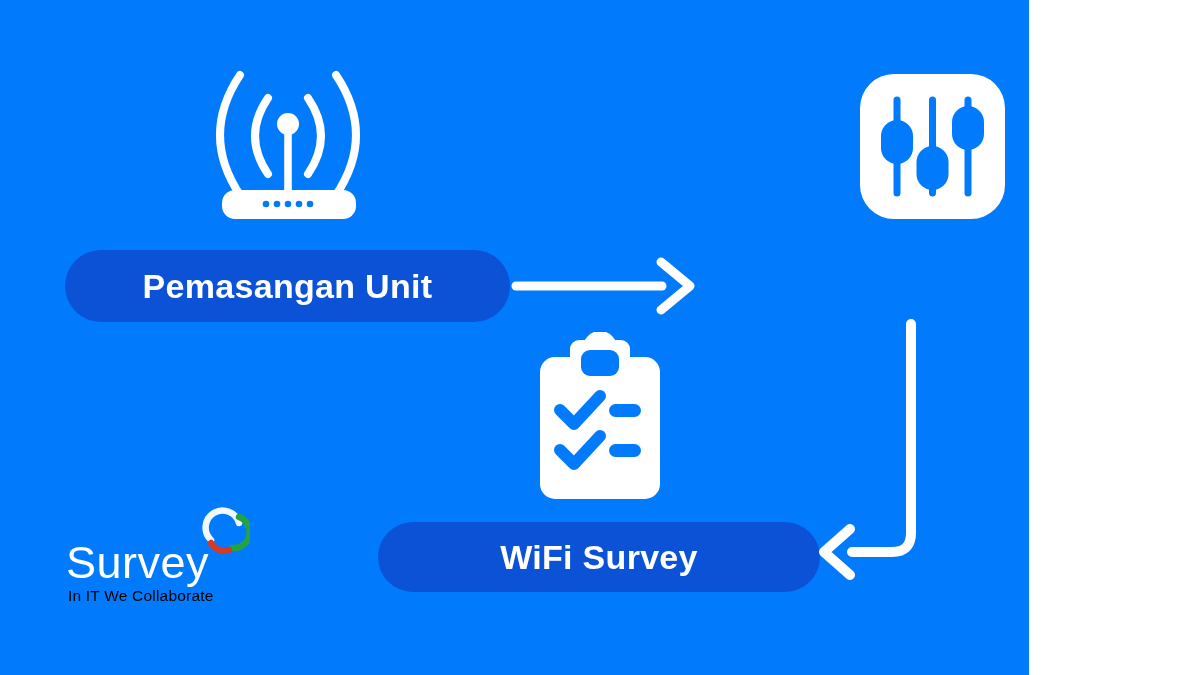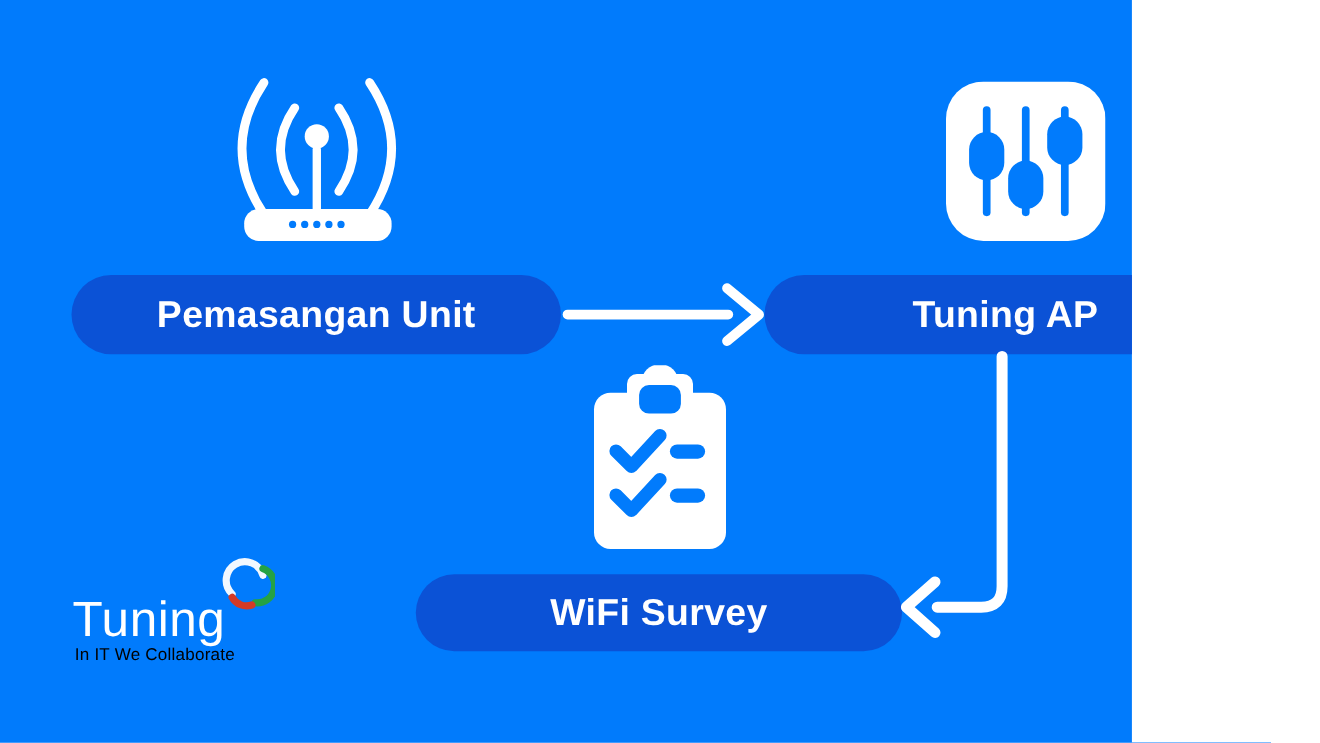--- a/index.html
+++ b/index.html
@@ -91,39 +91,36 @@
     </g>
     <g style="fill:var(--background)">
       <rect x="74" y="72" width="32" height="13" rx="6.5"></rect>
       <rect x="74" y="112" width="32" height="13" rx="6.5"></rect>
     </g>
   </svg>
 
   <div class="pill pill-1">
     <span>Pemasangan Unit</span>
   </div>
-  <div class="pill pill-2">
-    <span>Tuning AP</span>
-  </div>
   <div class="pill pill-3">
     <span>WiFi Survey</span>
   </div>
 
   <svg class="abs overlay" width="1200" height="675" viewBox="0 0 1200 675">
     <g style="stroke:var(--icon_white)" fill="none" stroke-linecap="round" stroke-linejoin="round">
       <path d="M 516 286 H 662" stroke-width="9"></path>
       <path d="M 661 262 L 690 286 L 661 310" stroke-width="9"></path>
     </g>
     <g style="stroke:var(--icon_white)" fill="none" stroke-linecap="round" stroke-linejoin="round">
       <path d="M 911 324 V 533 Q 911 552 892 552 H 852" stroke-width="10"></path>
       <path d="M 850 529 L 824 552 L 850 575" stroke-width="10"></path>
     </g>
   </svg>
 
   <svg class="abs" style="left:198px;top:504px;" width="52" height="52" viewBox="0 0 52 52">
     <path d="M 13 36 A 17 17 0 1 1 41 19" style="stroke:var(--logo_white)" stroke-width="6.5" fill="none" stroke-linecap="round"></path>
     <path d="M 41 13 A 16 16 0 0 1 34 44" style="stroke:var(--logo_green)" stroke-width="6.5" fill="none" stroke-linecap="round"></path>
     <path d="M 13 39 A 15 15 0 0 0 31 46" style="stroke:var(--logo_red)" stroke-width="6.5" fill="none" stroke-linecap="round"></path>
   </svg>
-  <div class="logo-text">Tuning</div>
+  <div class="logo-text">Survey</div>
   <div class="logo-tagline">In IT We Collaborate</div>
 
 </div>
 
 </body></html>

